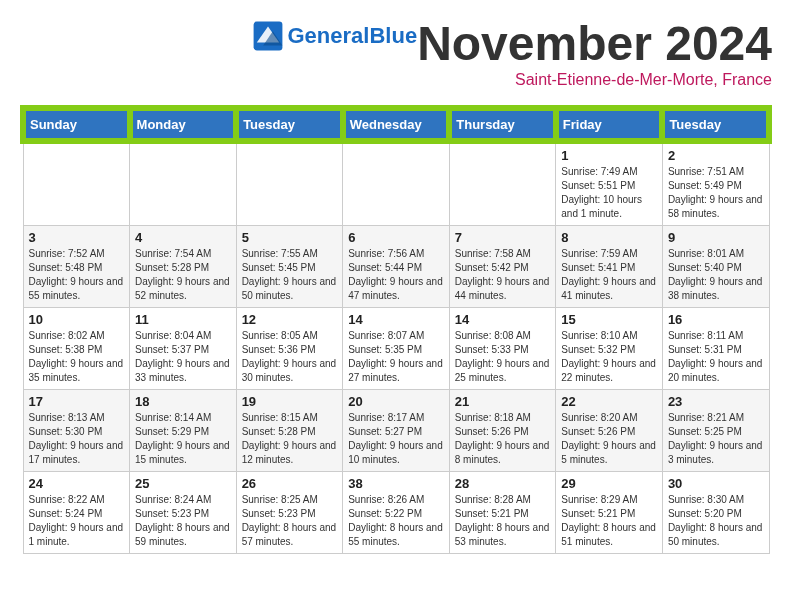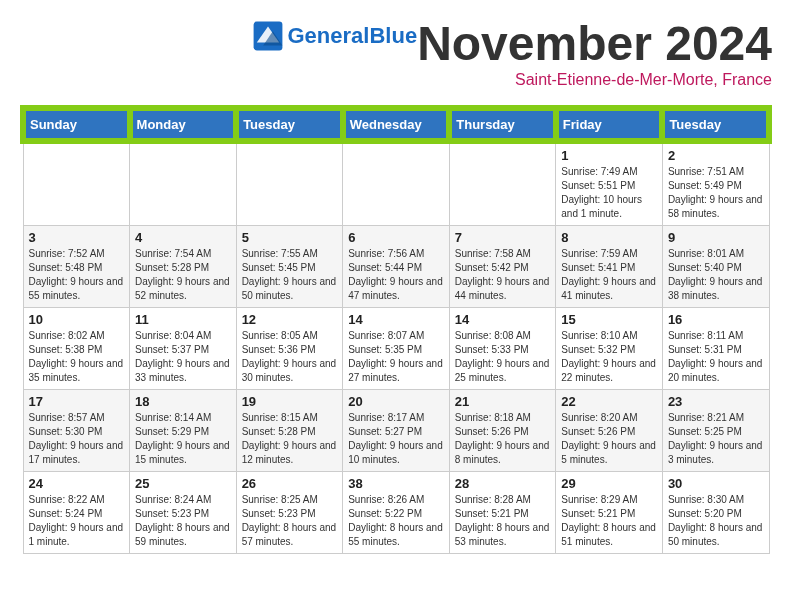--- a/index.html
+++ b/index.html
@@ -224,21 +224,21 @@
         <td>
           <span class="day-number">16</span>
           <div class="day-info">Sunrise: 8:11 AM
 Sunset: 5:31 PM
 Daylight: 9 hours and 20 minutes.</div>
         </td>
       </tr>
       <tr>
         <td>
           <span class="day-number">17</span>
-          <div class="day-info">Sunrise: 8:57 AM
+          <div class="day-info">Sunrise: 8:13 AM
 Sunset: 5:30 PM
 Daylight: 9 hours and 17 minutes.</div>
         </td>
         <td>
           <span class="day-number">18</span>
           <div class="day-info">Sunrise: 8:14 AM
 Sunset: 5:29 PM
 Daylight: 9 hours and 15 minutes.</div>
         </td>
         <td>

